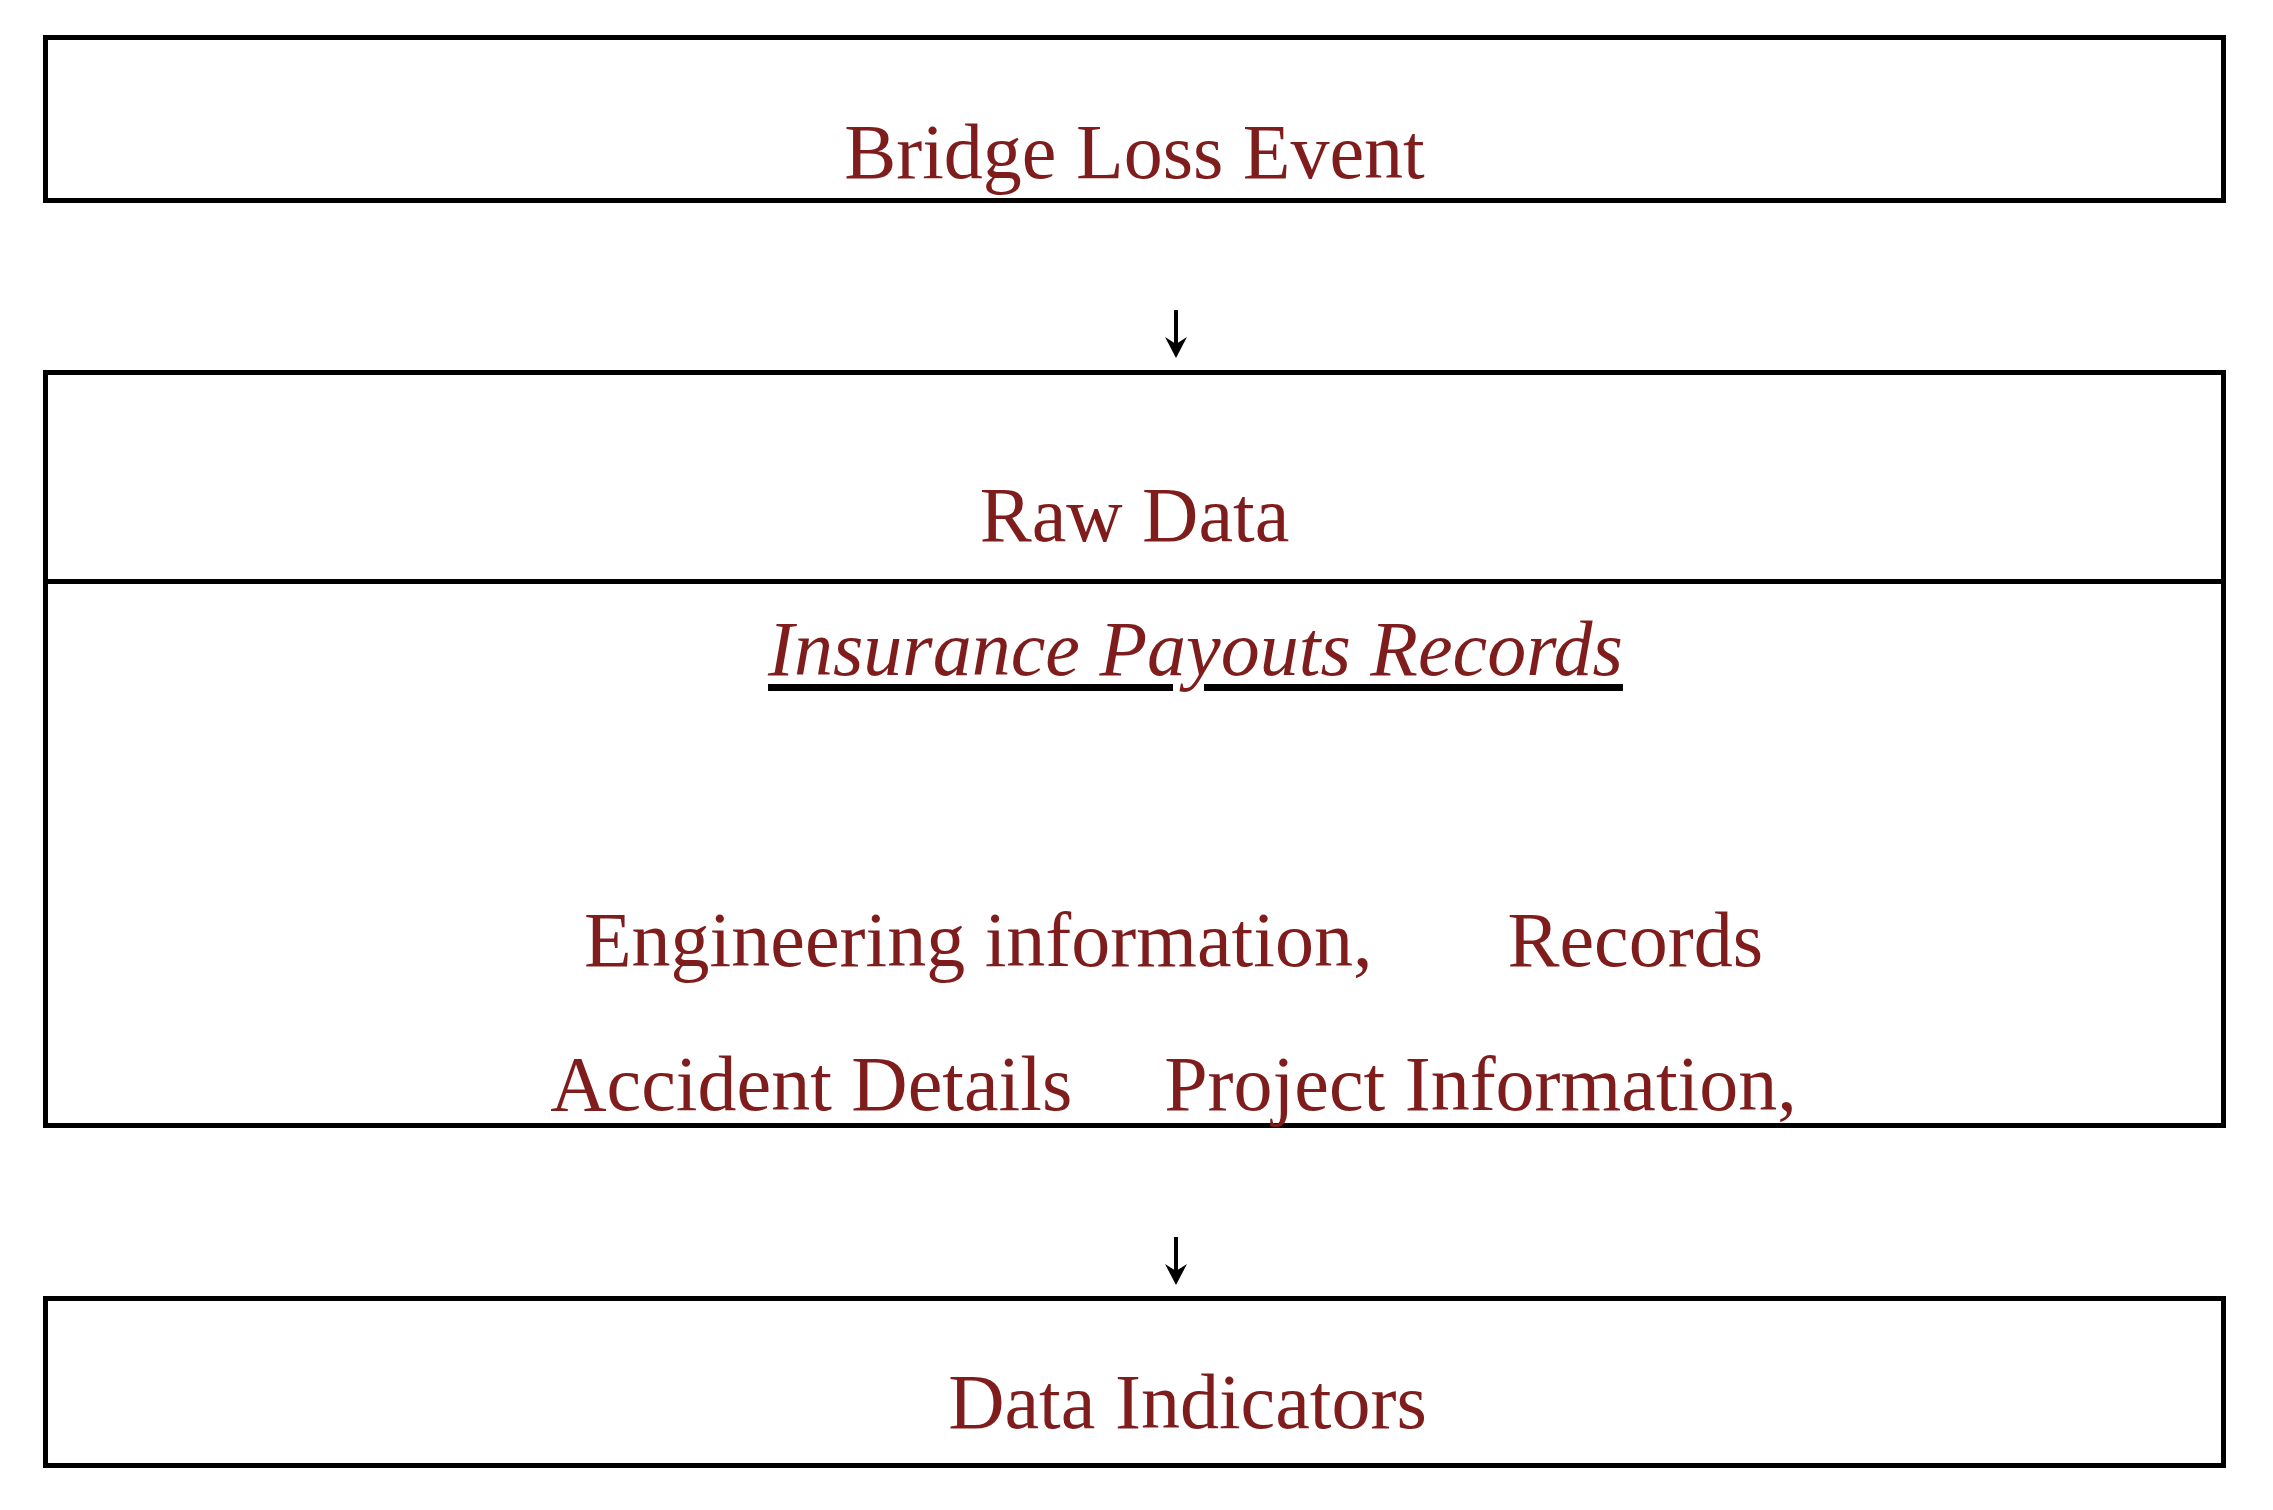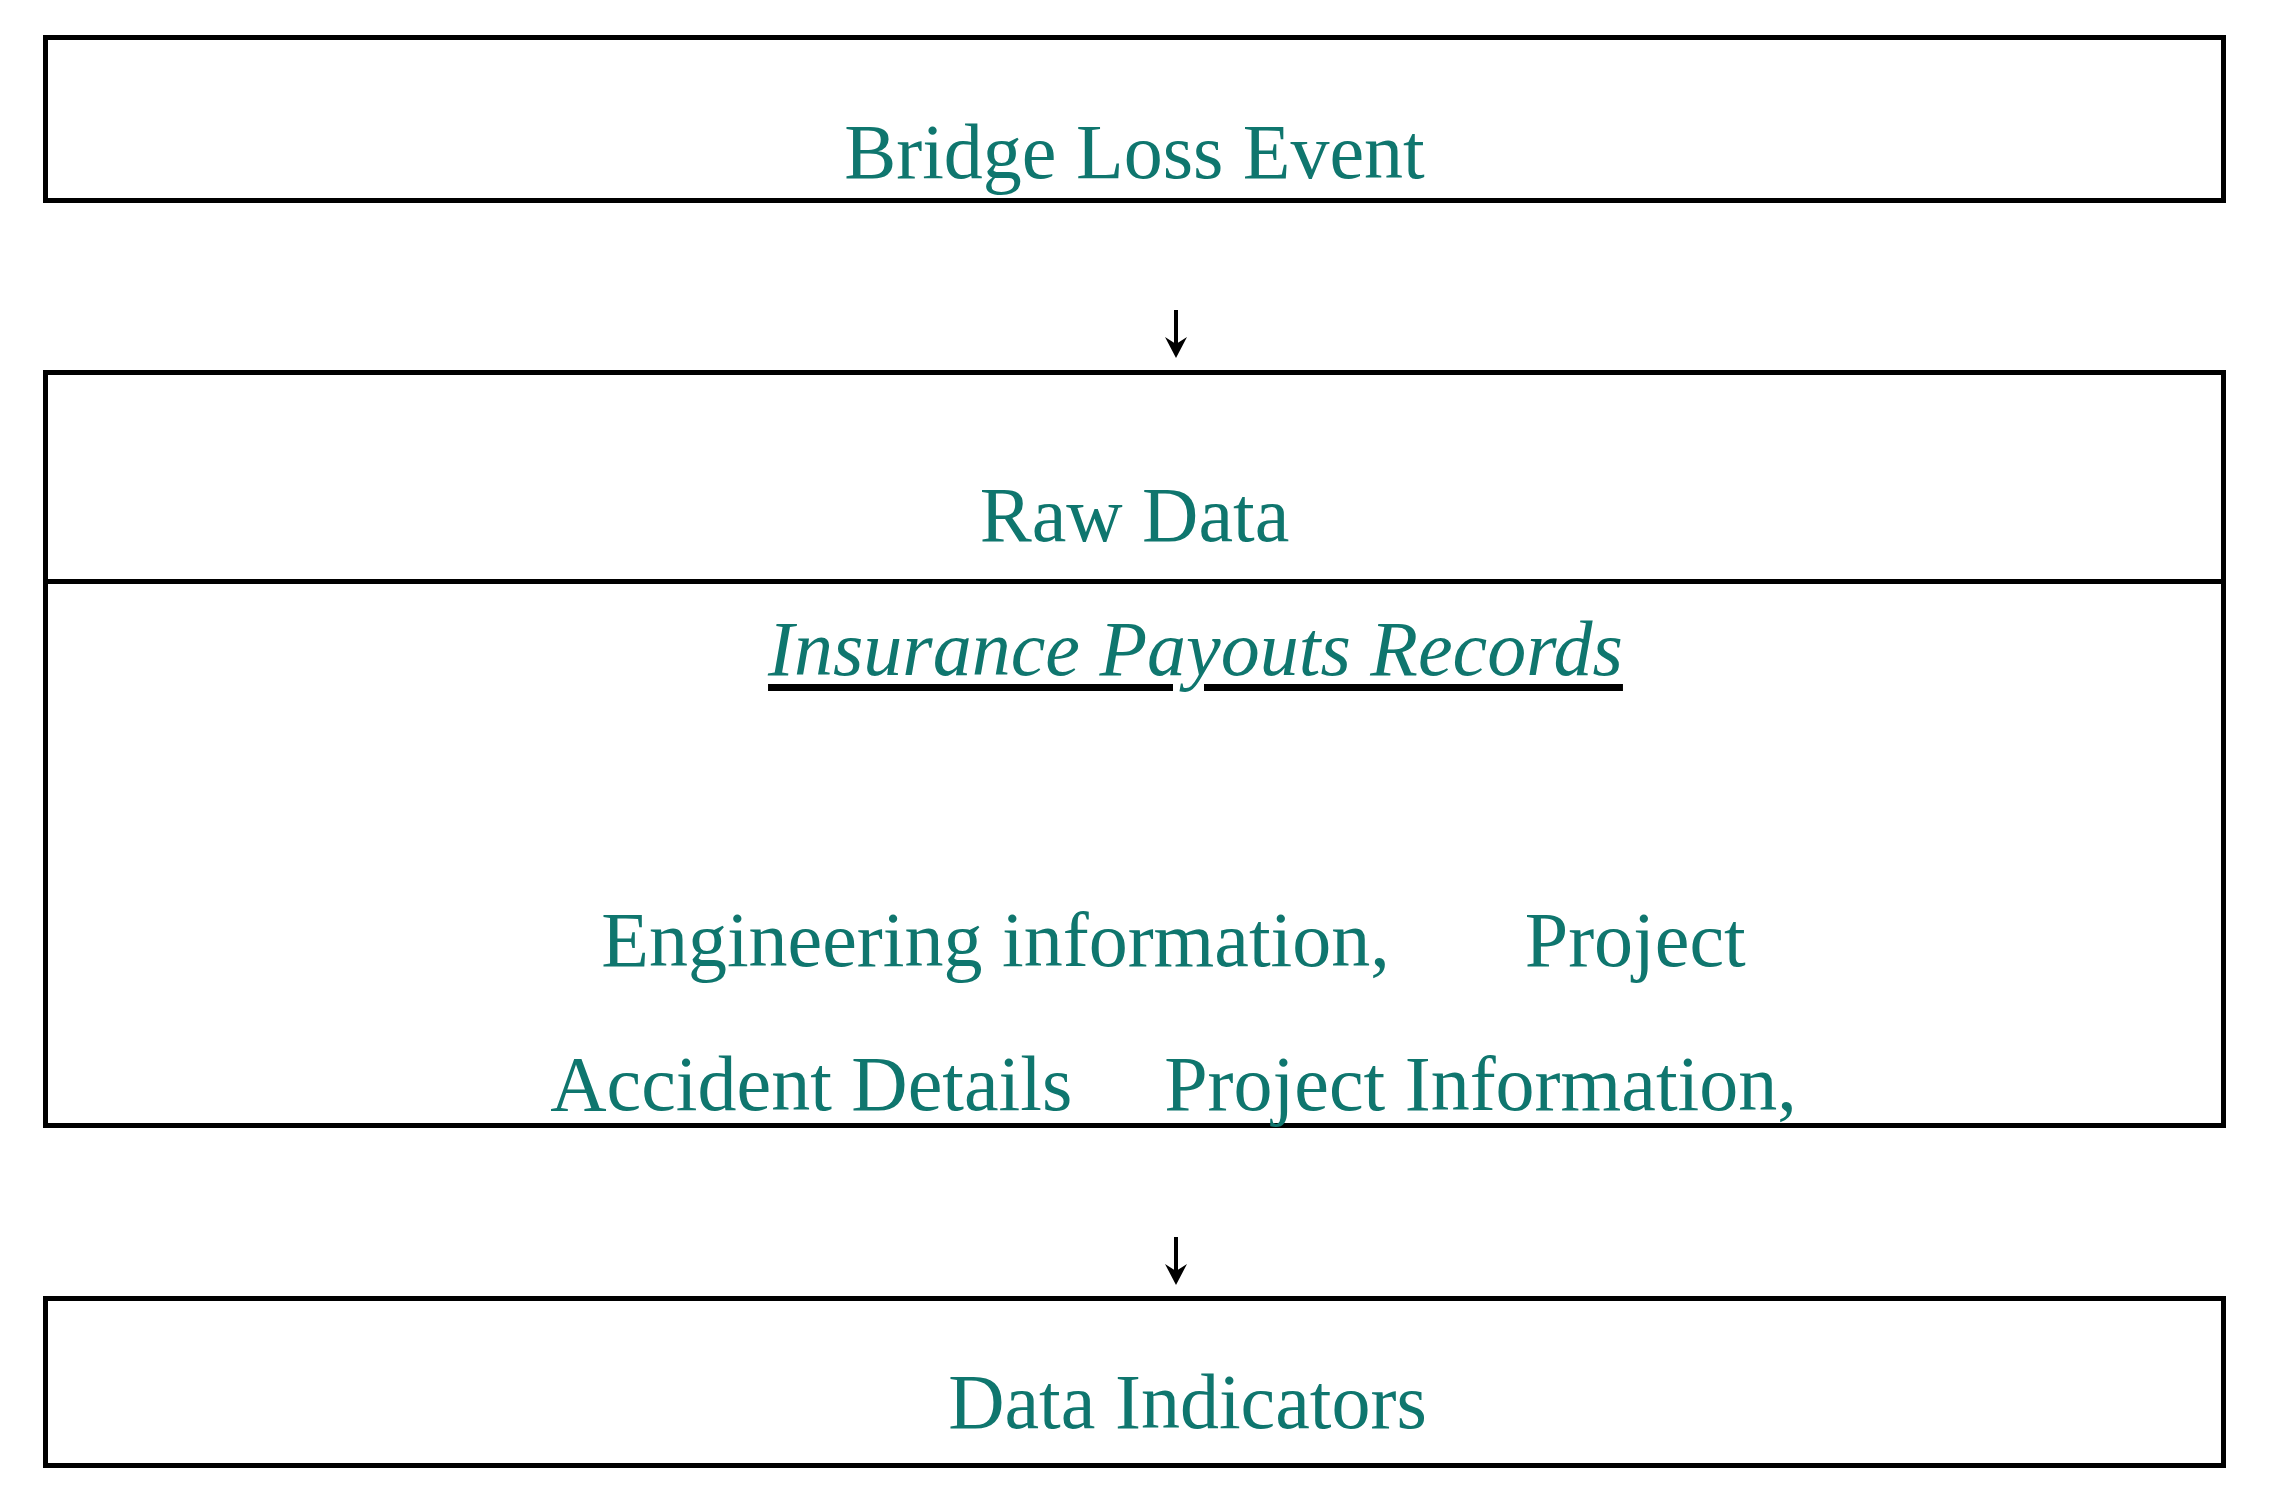--- a/index.html
+++ b/index.html
@@ -2,21 +2,21 @@
 <html><head>
 <meta charset="utf-8">
 <style>
   html, body { margin: 0; padding: 0; background: #ffffff; }
   .canvas {
     position: relative;
     width: 2273px;
     height: 1510px;
     background: #ffffff;
     font-family: "Liberation Serif", "DejaVu Serif", serif;
-    color: #0f766e;
+    color: #7f1d1d;
     overflow: hidden;
   }
   .box {
     position: absolute;
     left: 43px;
     width: 2183px;
     border: 5px solid #000000;
     box-sizing: border-box;
     background: #ffffff;
   }
@@ -106,21 +106,21 @@
   <div class="box middle-box">
     <div class="middle-header">
       <div class="box-title">Raw Data</div>
     </div>
     <div class="middle-content">
       <div class="record-title">
         <span class="underlined">Insurance Payouts Records</span>
       </div>
       <div class="data-row data-row-1">
         <span>Engineering information,</span>
-        <span>Project</span>
+        <span>Records</span>
       </div>
       <div class="data-row data-row-2">
         <span>Accident Details</span>
         <span>Project Information,</span>
       </div>
     </div>
   </div>
 
   <svg class="arrow arrow-2" viewBox="0 0 40 50">
     <line x1="20" y1="0" x2="20" y2="36" stroke="#000000" stroke-width="4"></line>

